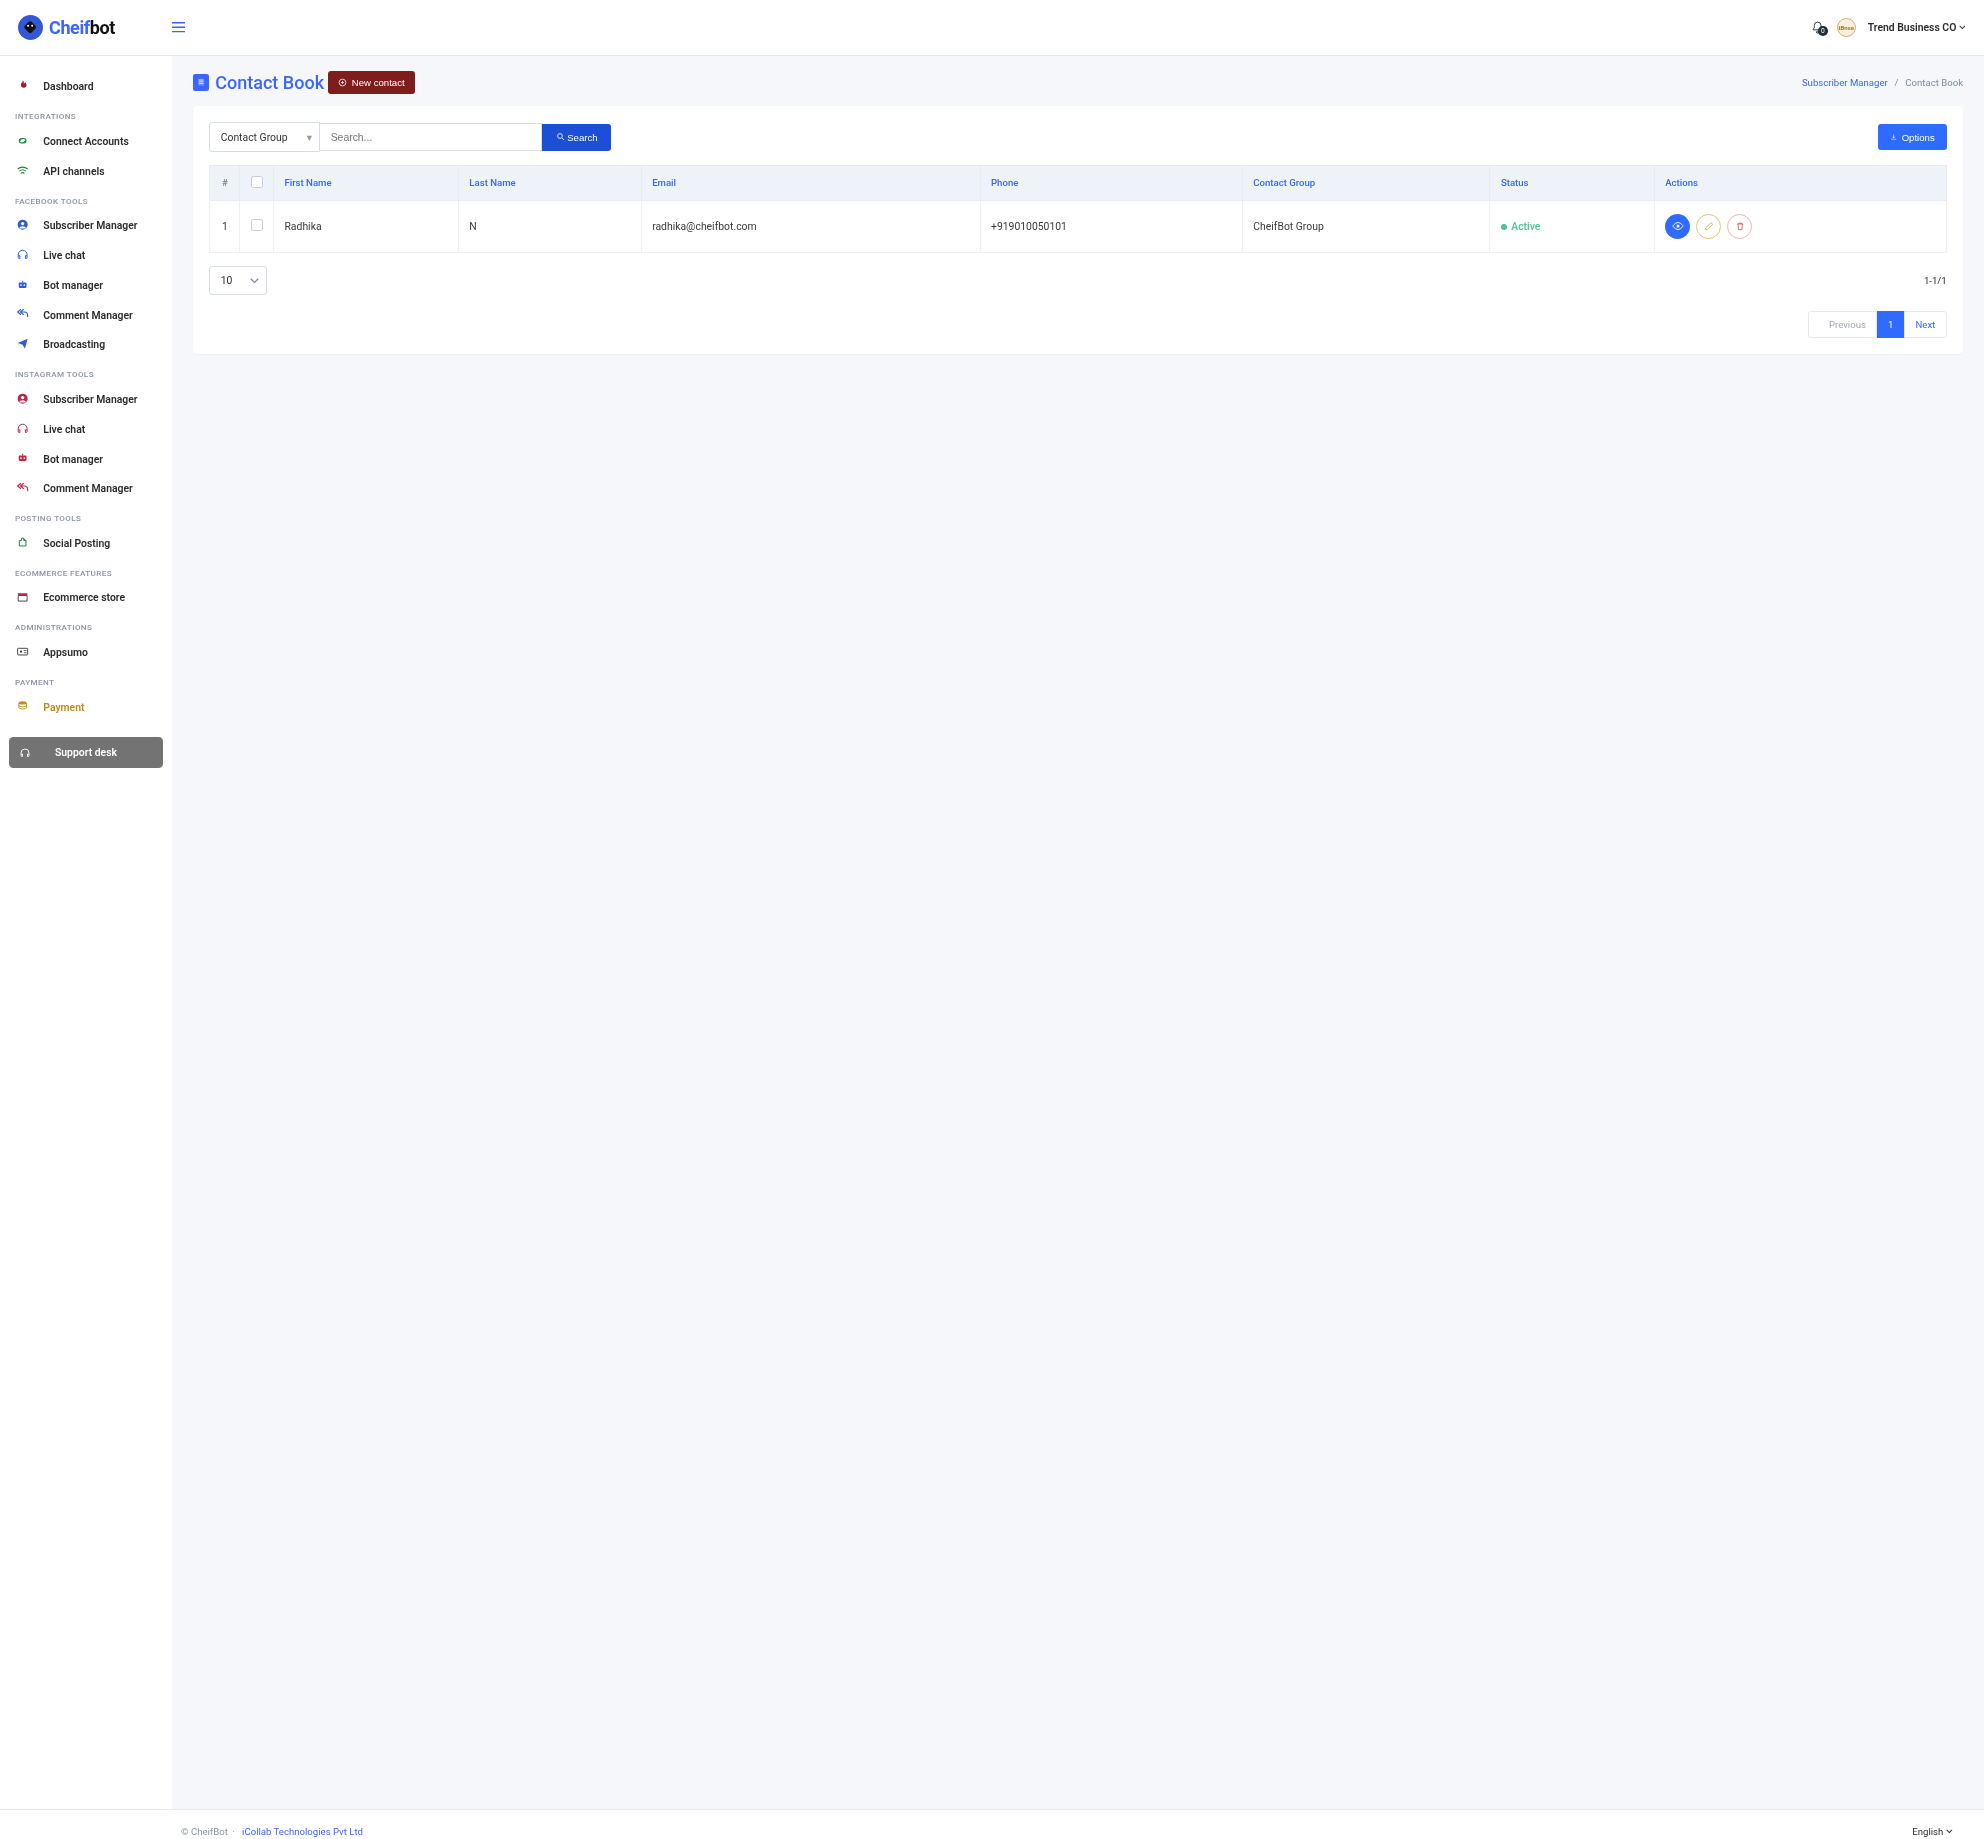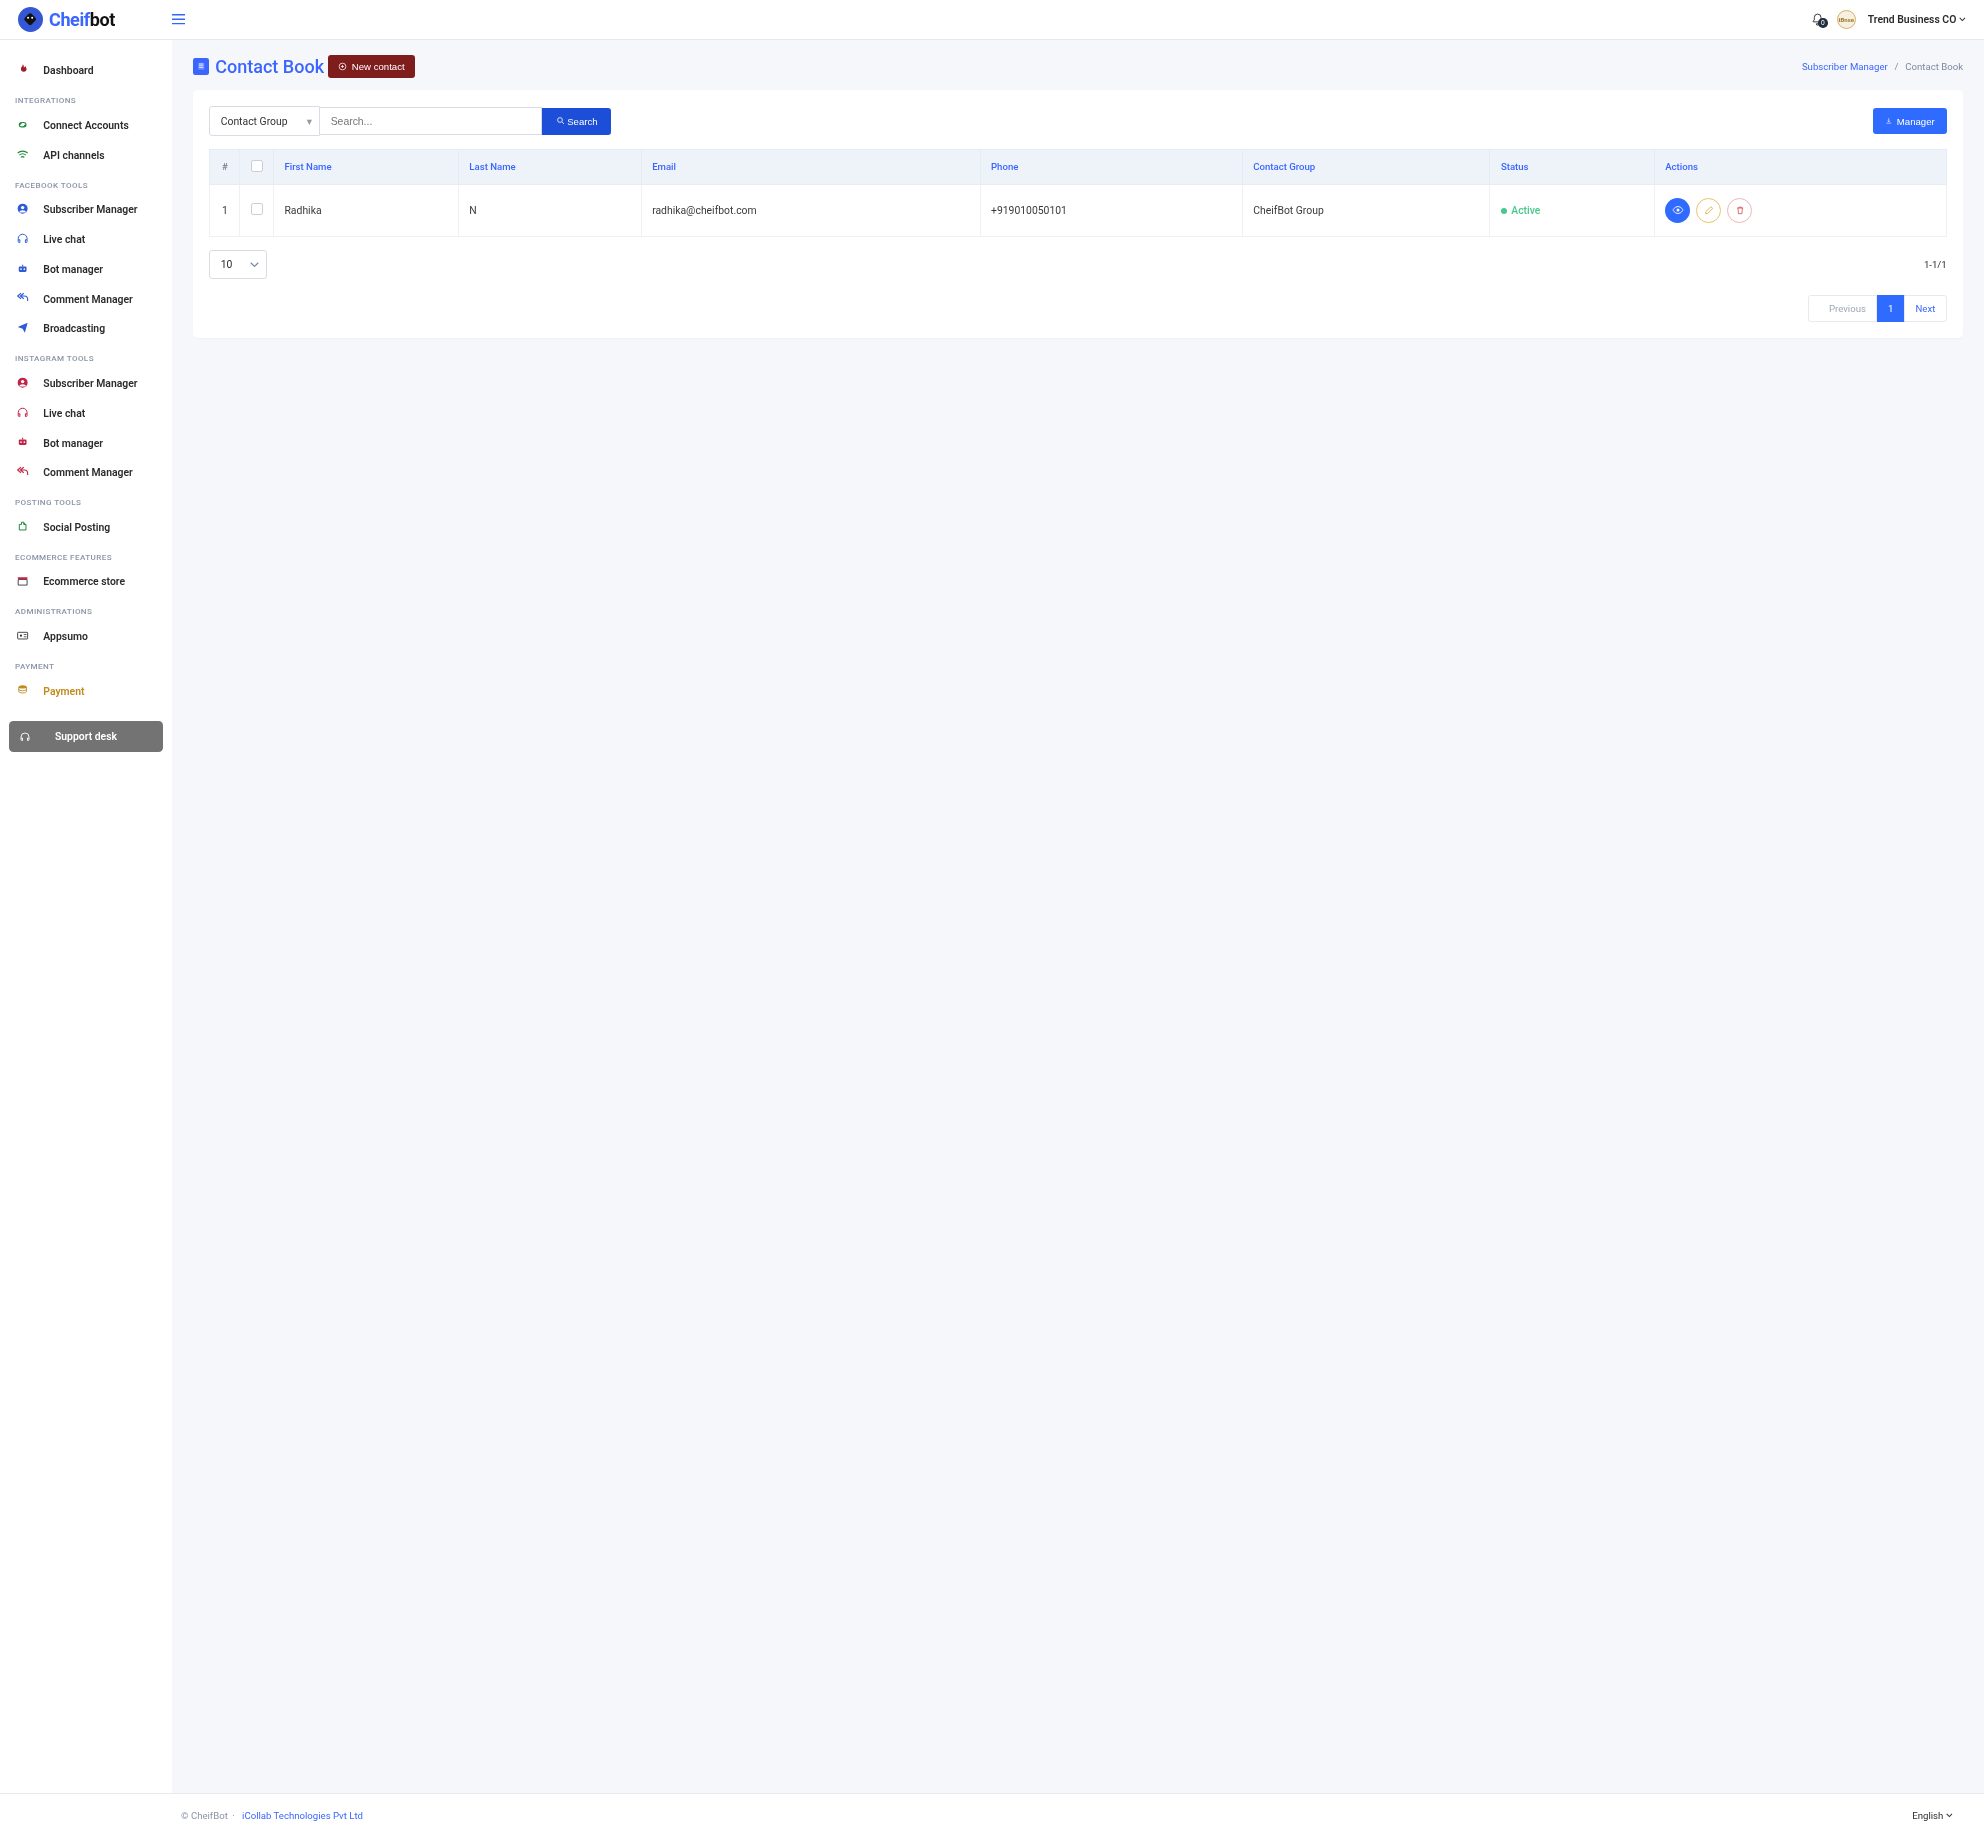--- a/index.html
+++ b/index.html
@@ -1,20 +1,20 @@
 <!DOCTYPE html>
 <html style="font-size:12px"><head>
 <meta charset="utf-8">
 <style>
 * { box-sizing: border-box; margin: 0; padding: 0; }
 body { font-family: -apple-system, BlinkMacSystemFont, "Segoe UI", Roboto, "Helvetica Neue", Arial, sans-serif; background: #fff; color: #2c2c2c; font-size: 10.4px; }
 a { text-decoration: none; }
 
 
-.header { height: 40px; display: flex; align-items: center; padding: 0 18px; border-bottom: 0.7px solid #e6e9ed; }
+.header { height: 56px; display: flex; align-items: center; padding: 0 18px; border-bottom: 0.7px solid #e6e9ed; }
 .logo-wrap { width: 154px; display: flex; align-items: center; }
 .logo-mark { width: 25px; height: 25px; border-radius: 50%; background: #3457d6; position: relative; margin-right: 6px; display:inline-flex; align-items:center; justify-content:center; }
 .logo-mark svg { width: 16.3px; height: 16.3px; }
 .logo-text { font-weight: 700; font-size: 18px; letter-spacing: -0.4px; }
 .logo-text .blue { color: #3a66ff; }
 .logo-text .dark { color: #111; }
 .header-left { display: flex; align-items: center; }
 .hamburger { cursor: pointer; color: #3366ff; }
 .header-right { margin-left: auto; display: flex; align-items: center; gap: 12px; }
 .bell-wrap { position: relative; cursor: pointer; }
@@ -332,21 +332,21 @@
           <svg width="9.6" height="9.6" viewBox="0 0 24 24">
               <circle cx="10" cy="10" r="6" fill="none" stroke="#fff" stroke-width="2"></circle>
               <path d="M15 15l5 5" stroke="#fff" stroke-width="2"></path>
             </svg>
           <span>Search</span>
         </button>
         <button class="options-btn">
           <svg width="7.4" height="7.4" viewBox="0 0 24 24">
               <path d="M12 4v12m0 0 4-4m-4 4-4-4M4 20h16" stroke="#fff" stroke-width="2" fill="none"></path>
             </svg>
-          <span>Manager</span>
+          <span>Options</span>
         </button>
       </div>
 
       <table>
         <thead>
           <tr>
             <th class="hash">#</th>
             <th class="chk"><span class="checkbox"></span></th>
             <th>First Name</th>
             <th>Last Name</th>

